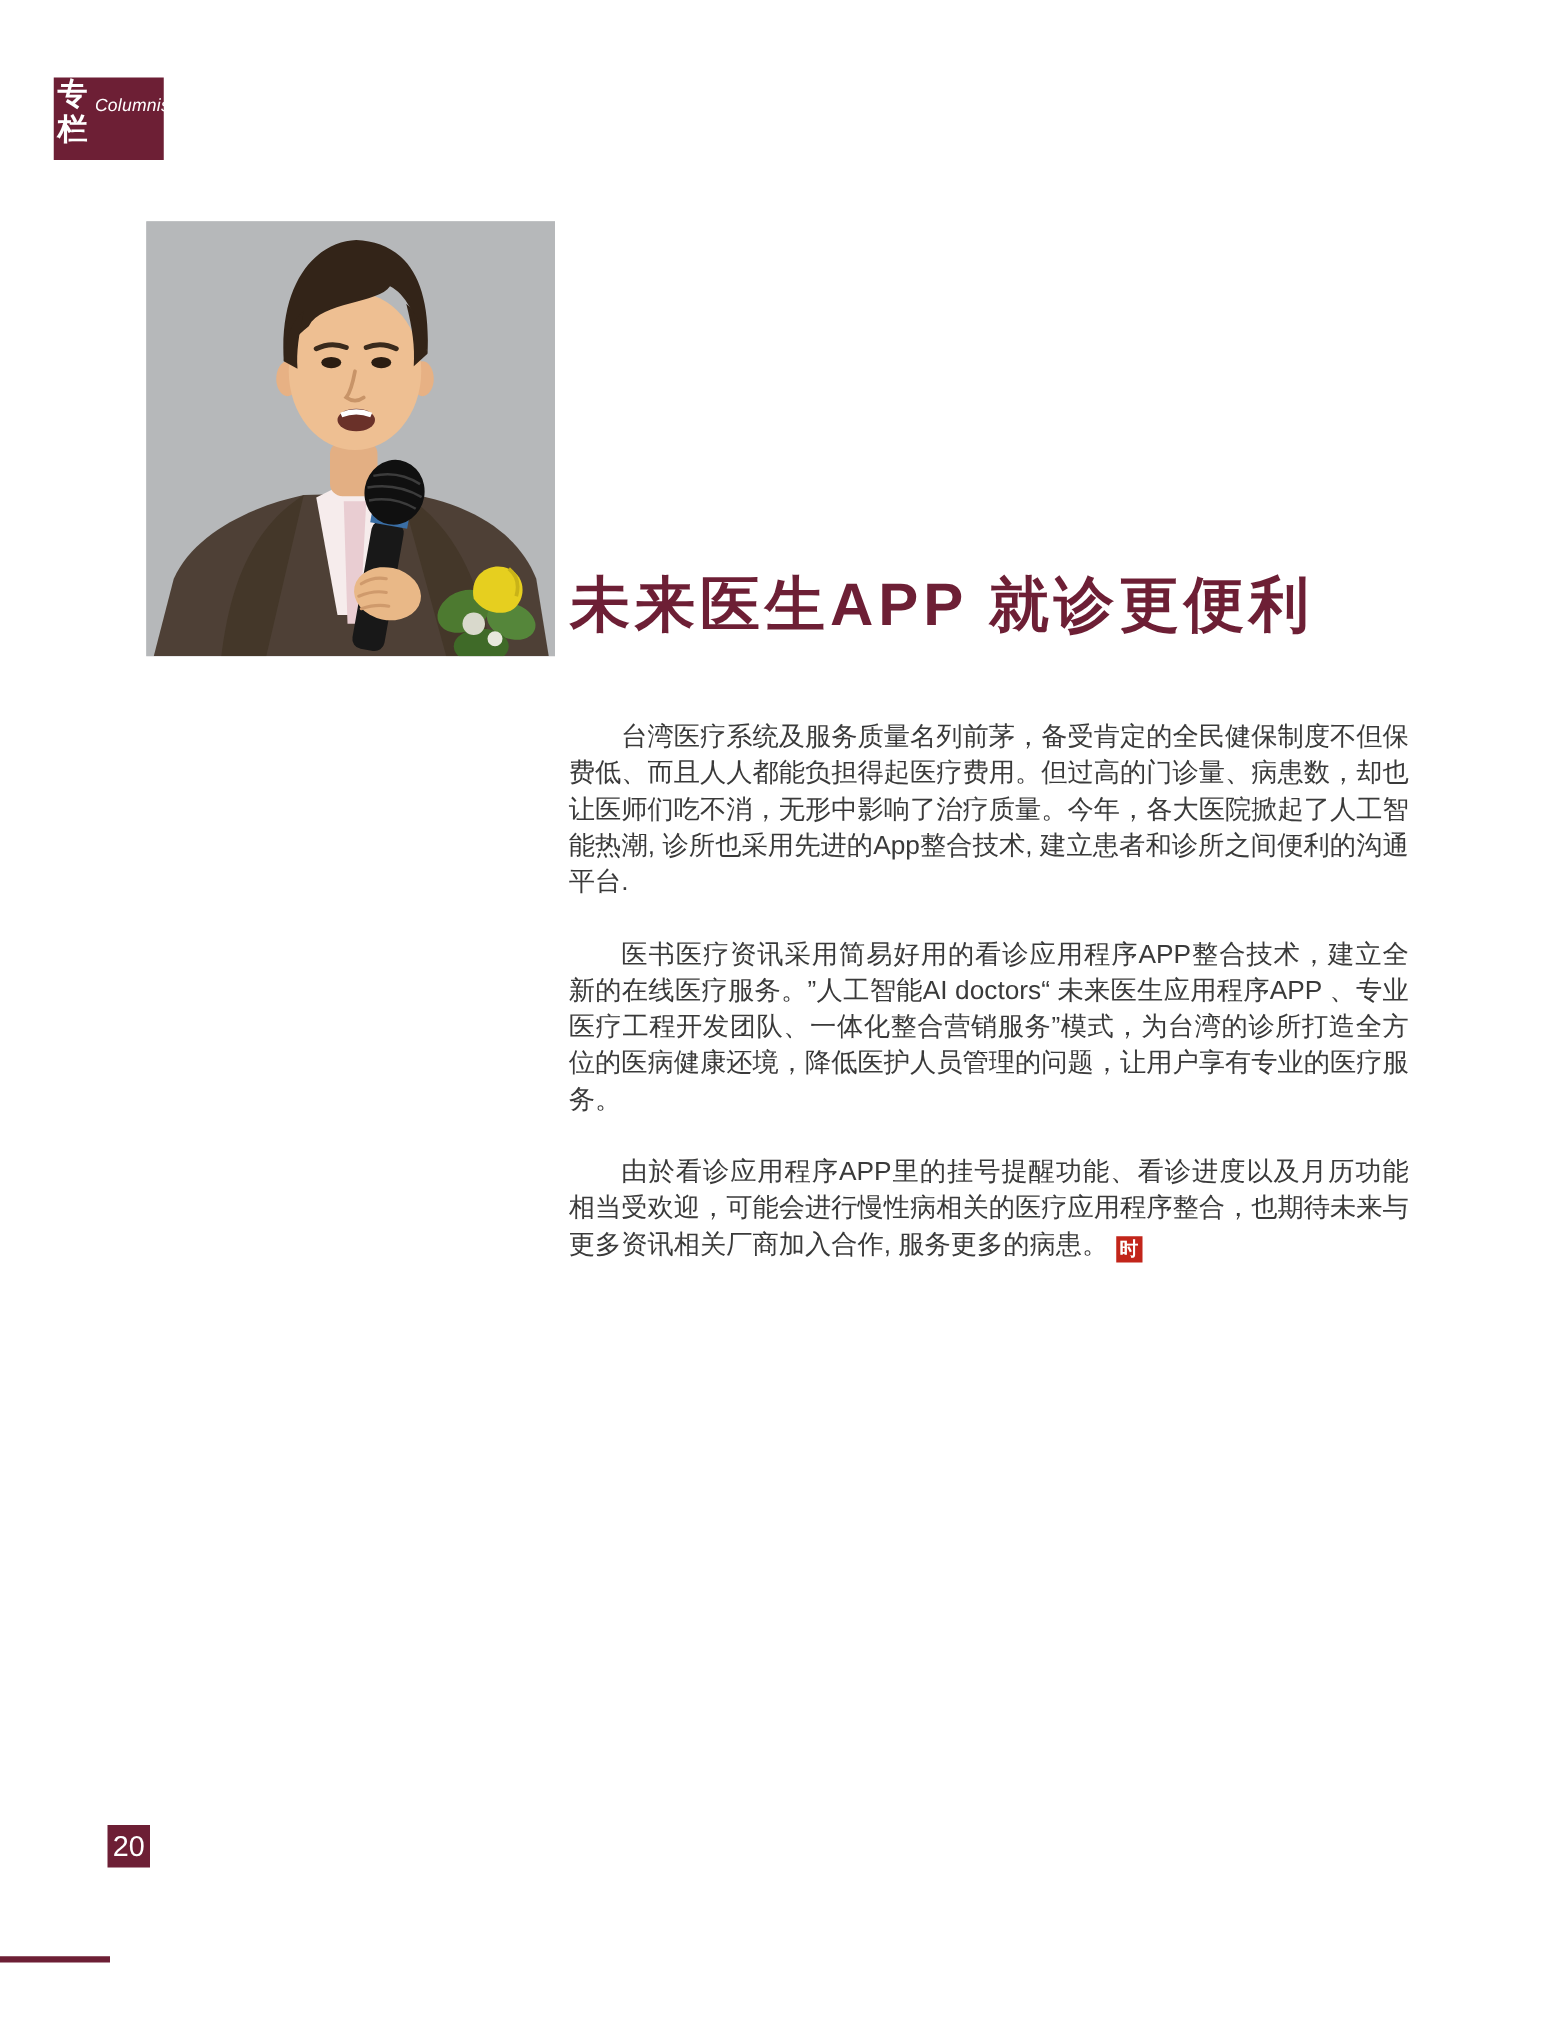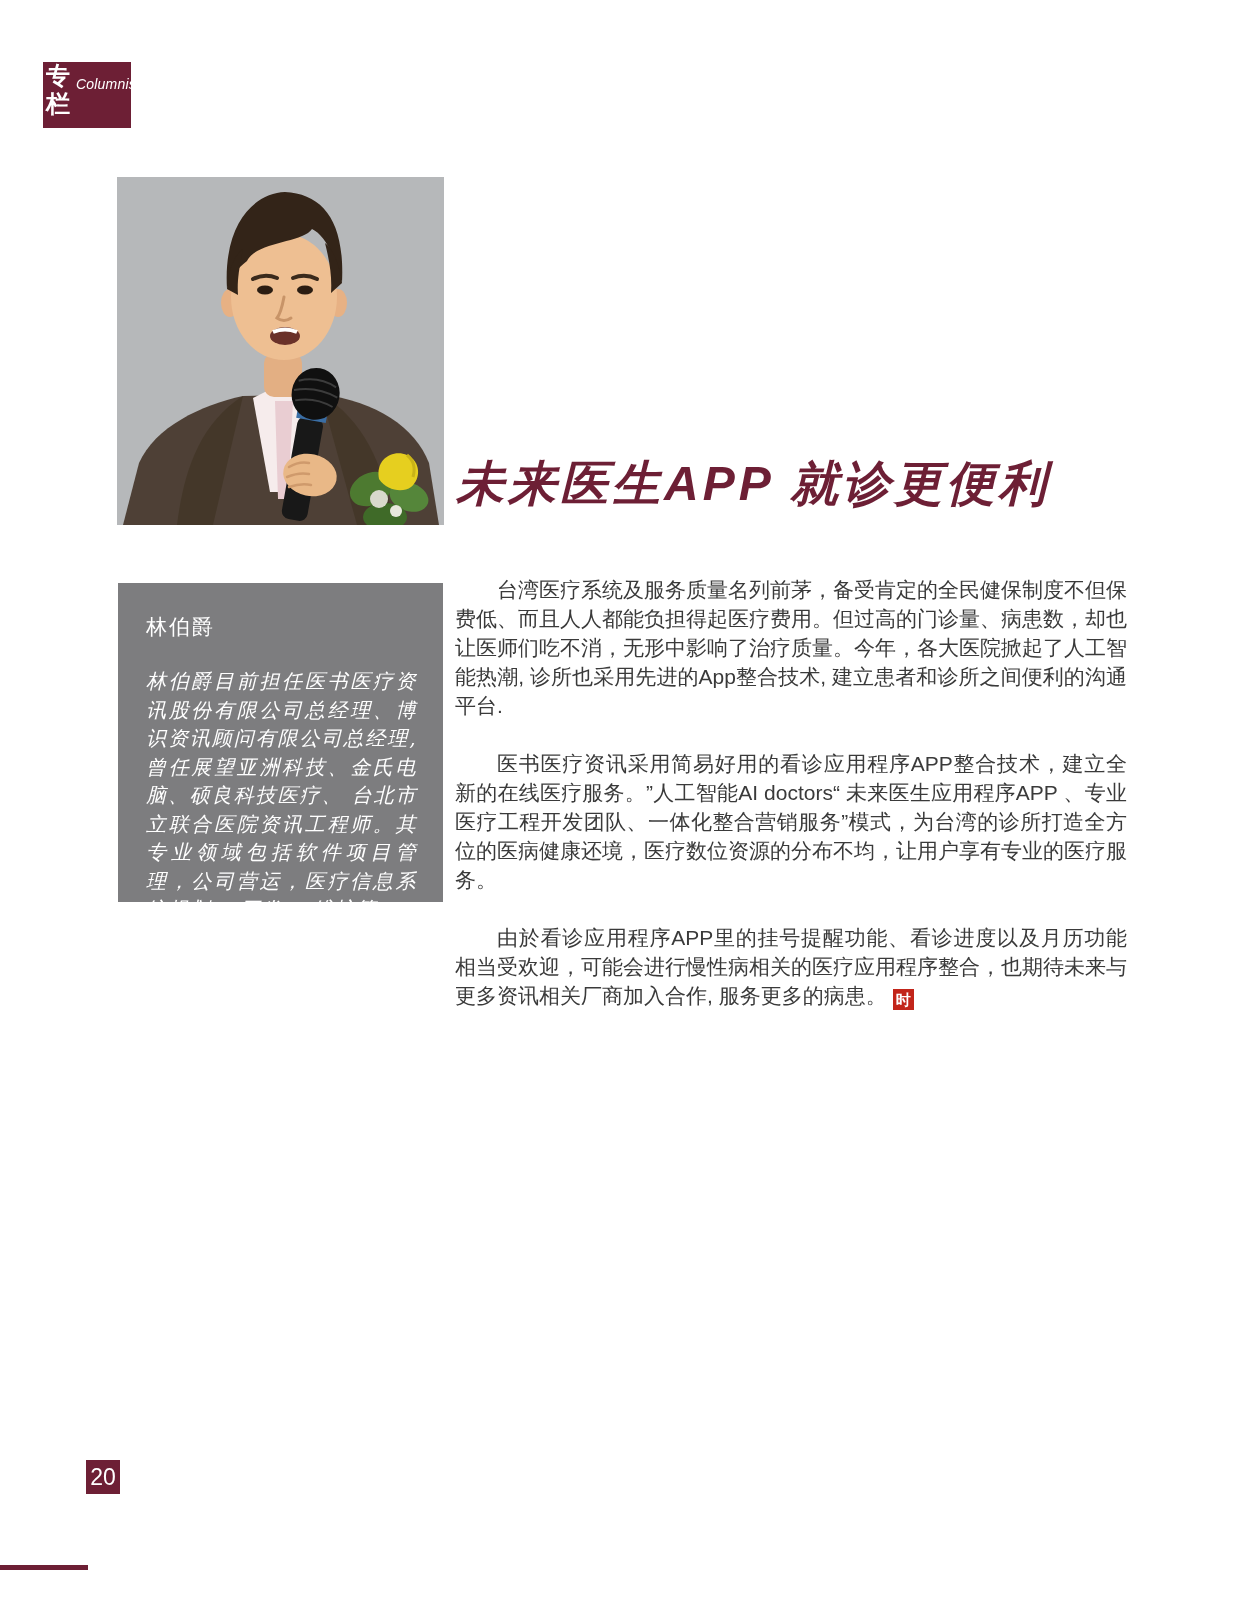--- a/index.html
+++ b/index.html
@@ -25,21 +25,20 @@
   
   .photo{
     position:absolute;left:117px;top:177px;width:327px;height:348px;
     background:var(--photo-background);overflow:hidden;
   }
   
   .title{
     position:absolute;left:456px;top:452px;margin:0;
     font-size:48px;font-weight:700;letter-spacing:4px;color:var(--maroon);
     white-space:nowrap;
-    font-style:italic;
   }
   
   .bio-box{
     position:absolute;left:118px;top:583px;width:325px;height:319px;
     background:var(--bio-background);color:#ffffff;box-sizing:border-box;
     padding:30px 26px 0 28px;
   }
   .bio-name{font-size:21px;letter-spacing:2px;margin:0 0 26px 0;font-weight:400;}
   .bio-text{
     font-size:20px;line-height:28.5px;font-style:italic;letter-spacing:1.5px;
@@ -121,27 +120,23 @@
       <ellipse cx="268" cy="340" rx="22" ry="14" fill="#3f6a28"></ellipse>
       <path d="M262,302 C258,282 276,272 290,278 C304,284 304,302 294,310 C286,316 270,314 262,302 Z" fill="#e6cf1f"></path>
       <path d="M290,278 Q300,286 296,300" stroke="#c9b318" stroke-width="3" fill="none"></path>
       <circle cx="262" cy="322" r="9" fill="#d9d9cc"></circle>
       <circle cx="279" cy="334" r="6" fill="#e8e8dd"></circle>
     </svg>
   </div>
 
   <h1 class="title">未来医生APP 就诊更便利</h1>
 
-  <div class="bio-box">
-    <p class="bio-name">林伯爵</p>
-    <p class="bio-text">林伯爵目前担任医书医疗资讯股份有限公司总经理、博识资讯顾问有限公司总经理, 曾任展望亚洲科技、金氏电脑、硕良科技医疗、 台北市立联合医院资讯工程师。其专业领域包括软件项目管理，公司营运，医疗信息系统规划、 开发、 维护等。</p>
-  </div>
 
   <div class="article">
     <p>台湾医疗系统及服务质量名列前茅，备受肯定的全民健保制度不但保费低、而且人人都能负担得起医疗费用。但过高的门诊量、病患数，却也让医师们吃不消，无形中影响了治疗质量。今年，各大医院掀起了人工智能热潮, 诊所也采用先进的App整合技术, 建立患者和诊所之间便利的沟通平台.</p>
-    <p>医书医疗资讯采用简易好用的看诊应用程序APP整合技术，建立全新的在线医疗服务。”人工智能AI doctors“ 未来医生应用程序APP 、专业医疗工程开发团队、一体化整合营销服务”模式，为台湾的诊所打造全方位的医病健康还境，医疗数位资源的分布不均，让用户享有专业的医疗服务。</p>
+    <p>医书医疗资讯采用简易好用的看诊应用程序APP整合技术，建立全新的在线医疗服务。”人工智能AI doctors“ 未来医生应用程序APP 、专业医疗工程开发团队、一体化整合营销服务”模式，为台湾的诊所打造全方位的医病健康还境，降低医护人员管理的问题，让用户享有专业的医疗服务。</p>
     <p><span>由於看诊应用程序APP里的挂号提醒功能、看诊进度以及月历功能相当受欢迎，可能会进行慢性病相关的医疗应用程序整合，也期待未来与更多资讯相关厂商加入合作, 服务更多的病患。</span><span class="end-mark">时</span></p>
   </div>
 
   <div class="footer-rule"></div>
   <div class="page-number">20</div>
 
 </div>
 
 </body></html>

